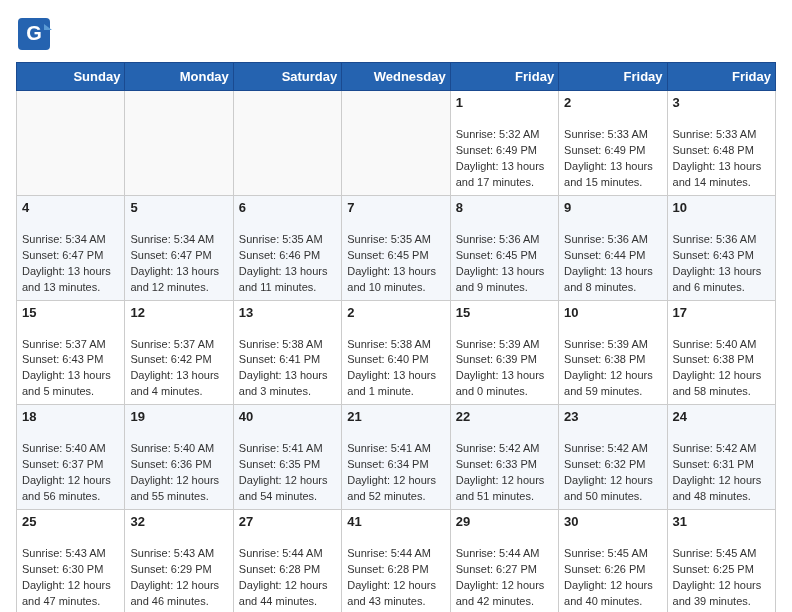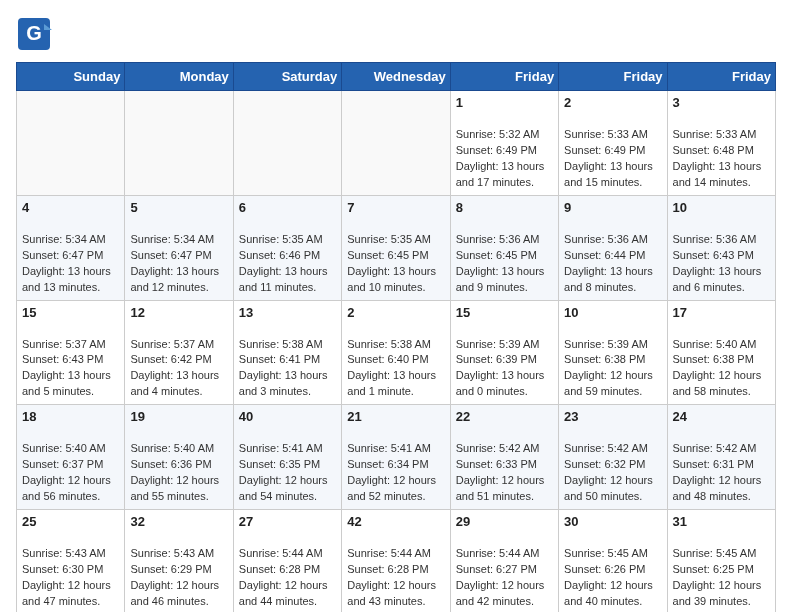--- a/index.html
+++ b/index.html
@@ -317,21 +317,21 @@
 and 46 minutes.</div>
         </td>
         <td>
           <span class="day-num">27</span>
           <div class="day-info" style="white-space: pre-line;">Sunrise: 5:44 AM
 Sunset: 6:28 PM
 Daylight: 12 hours
 and 44 minutes.</div>
         </td>
         <td>
-          <span class="day-num">42</span>
+          <span class="day-num">41</span>
           <div class="day-info" style="white-space: pre-line;">Sunrise: 5:44 AM
 Sunset: 6:28 PM
 Daylight: 12 hours
 and 43 minutes.</div>
         </td>
         <td>
           <span class="day-num">29</span>
           <div class="day-info" style="white-space: pre-line;">Sunrise: 5:44 AM
 Sunset: 6:27 PM
 Daylight: 12 hours

